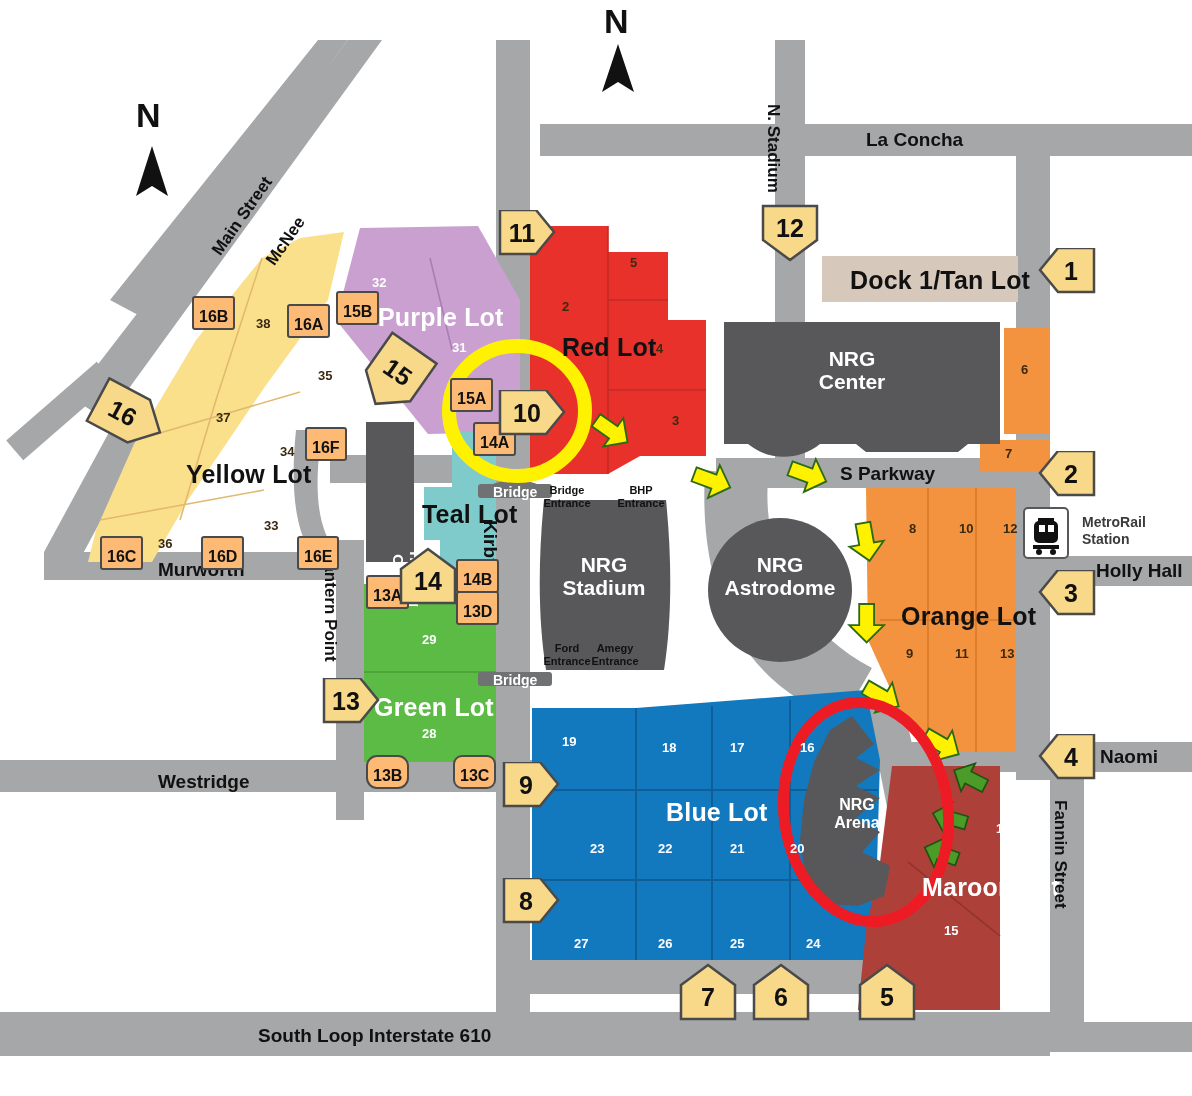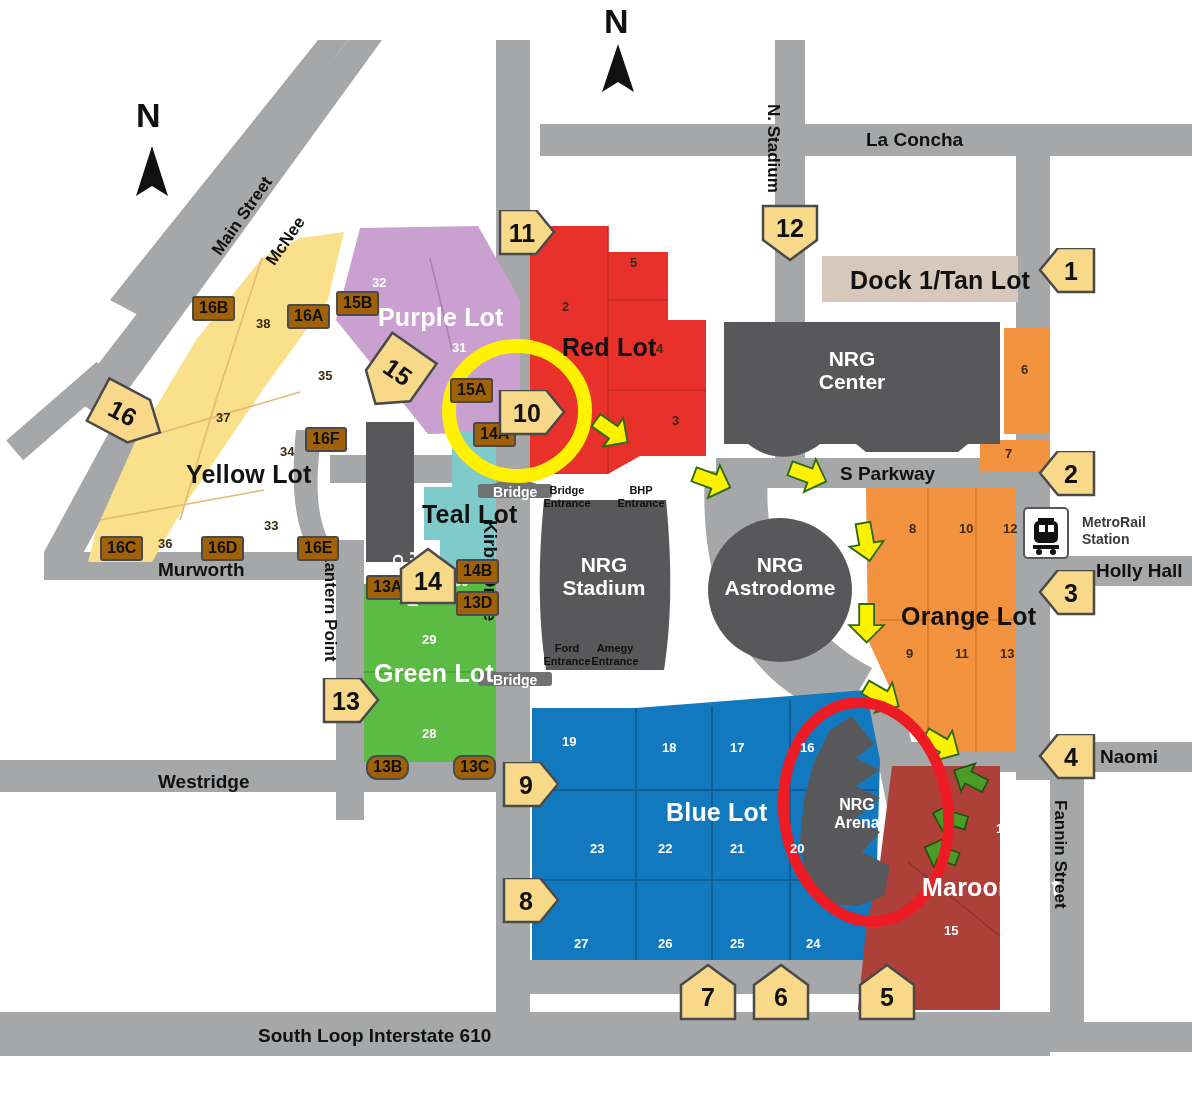--- a/index.html
+++ b/index.html
@@ -19,22 +19,22 @@
   .street{font-size:19px;color:#111111;font-weight:bold;}
   .street.sm{font-size:17px;}
   .bldg{font-size:21px;color:#ffffff;font-weight:bold;text-align:center;line-height:1.1;}
   .bldg.sm{font-size:16px;}
   .entrance{font-size:11px;color:#111111;font-weight:bold;text-align:center;line-height:1.15;}
   .bridge-txt{font-size:14px;color:#ffffff;font-weight:bold;text-align:right;}
   .metro-txt{font-size:14px;color:#3b3b3b;font-weight:bold;line-height:1.2;}
   .compass-n{font-size:34px;font-weight:bold;color:#111111;}
 
   
-  .tagbox{position:absolute;background:#a16207;border:2.5px solid #4a4a4a;border-radius:3px;
-          color:#111111;font-size:16px;font-weight:bold;padding:1px 5px 2px 5px;line-height:1.1;}
+  .tagbox{position:absolute;background:#fdba74;border:2.5px solid #4a4a4a;border-radius:3px;
+          color:#111111;font-size:16px;font-weight:bold;padding:10px 5px 2px 5px;line-height:1.1;}
 
   
   .marker{position:absolute;width:58px;height:46px;}
   .marker .mnum{position:absolute;inset:0;display:flex;align-items:center;justify-content:center;
                 font-size:25px;font-weight:bold;color:#111111;}
   .marker.left .mnum{transform:translateX(4px);}
   .marker.right .mnum{transform:translateX(-5px);}
   .marker.down .mnum{transform:translateY(-5px);}
   .marker.up .mnum{transform:translateY(5px);}
   .marker svg{position:absolute;left:0;top:0;}
@@ -257,21 +257,21 @@
       <circle cx="1053" cy="552" r="3" fill="#111111"></circle>
     </g>
   </svg>
 
   <div class="lbl compass-n" style="left:136px;top:96px;">N</div>
   <div class="lbl compass-n" style="left:604px;top:2px;">N</div>
 
   <div class="lbl lot-name dark" style="left:186px;top:460px;">Yellow Lot</div>
   <div class="lbl lot-name light" style="left:378px;top:303px;">Purple Lot</div>
   <div class="lbl lot-name dark" style="left:422px;top:500px;">Teal Lot</div>
-  <div class="lbl lot-name light" style="left:374px;top:659px;text-align:right;">Green Lot</div>
+  <div class="lbl lot-name light" style="left:374px;top:693px;text-align:right;">Green Lot</div>
   <div class="lbl lot-name dark" style="left:562px;top:333px;">Red Lot</div>
   <div class="lbl lot-name dark" style="left:901px;top:602px;">Orange Lot</div>
   <div class="lbl lot-name light" style="left:666px;top:798px;">Blue Lot</div>
   <div class="lbl lot-name light" style="left:922px;top:873px;">Maroon Lot</div>
   <div class="lbl lot-name dark" style="left:850px;top:266px;">Dock 1/Tan Lot</div>
 
   <div class="lbl sub-num dark" style="left:256px;top:316px;">38</div>
   <div class="lbl sub-num dark" style="left:318px;top:368px;">35</div>
   <div class="lbl sub-num dark" style="left:216px;top:410px;">37</div>
   <div class="lbl sub-num dark" style="left:280px;top:444px;">34</div>

